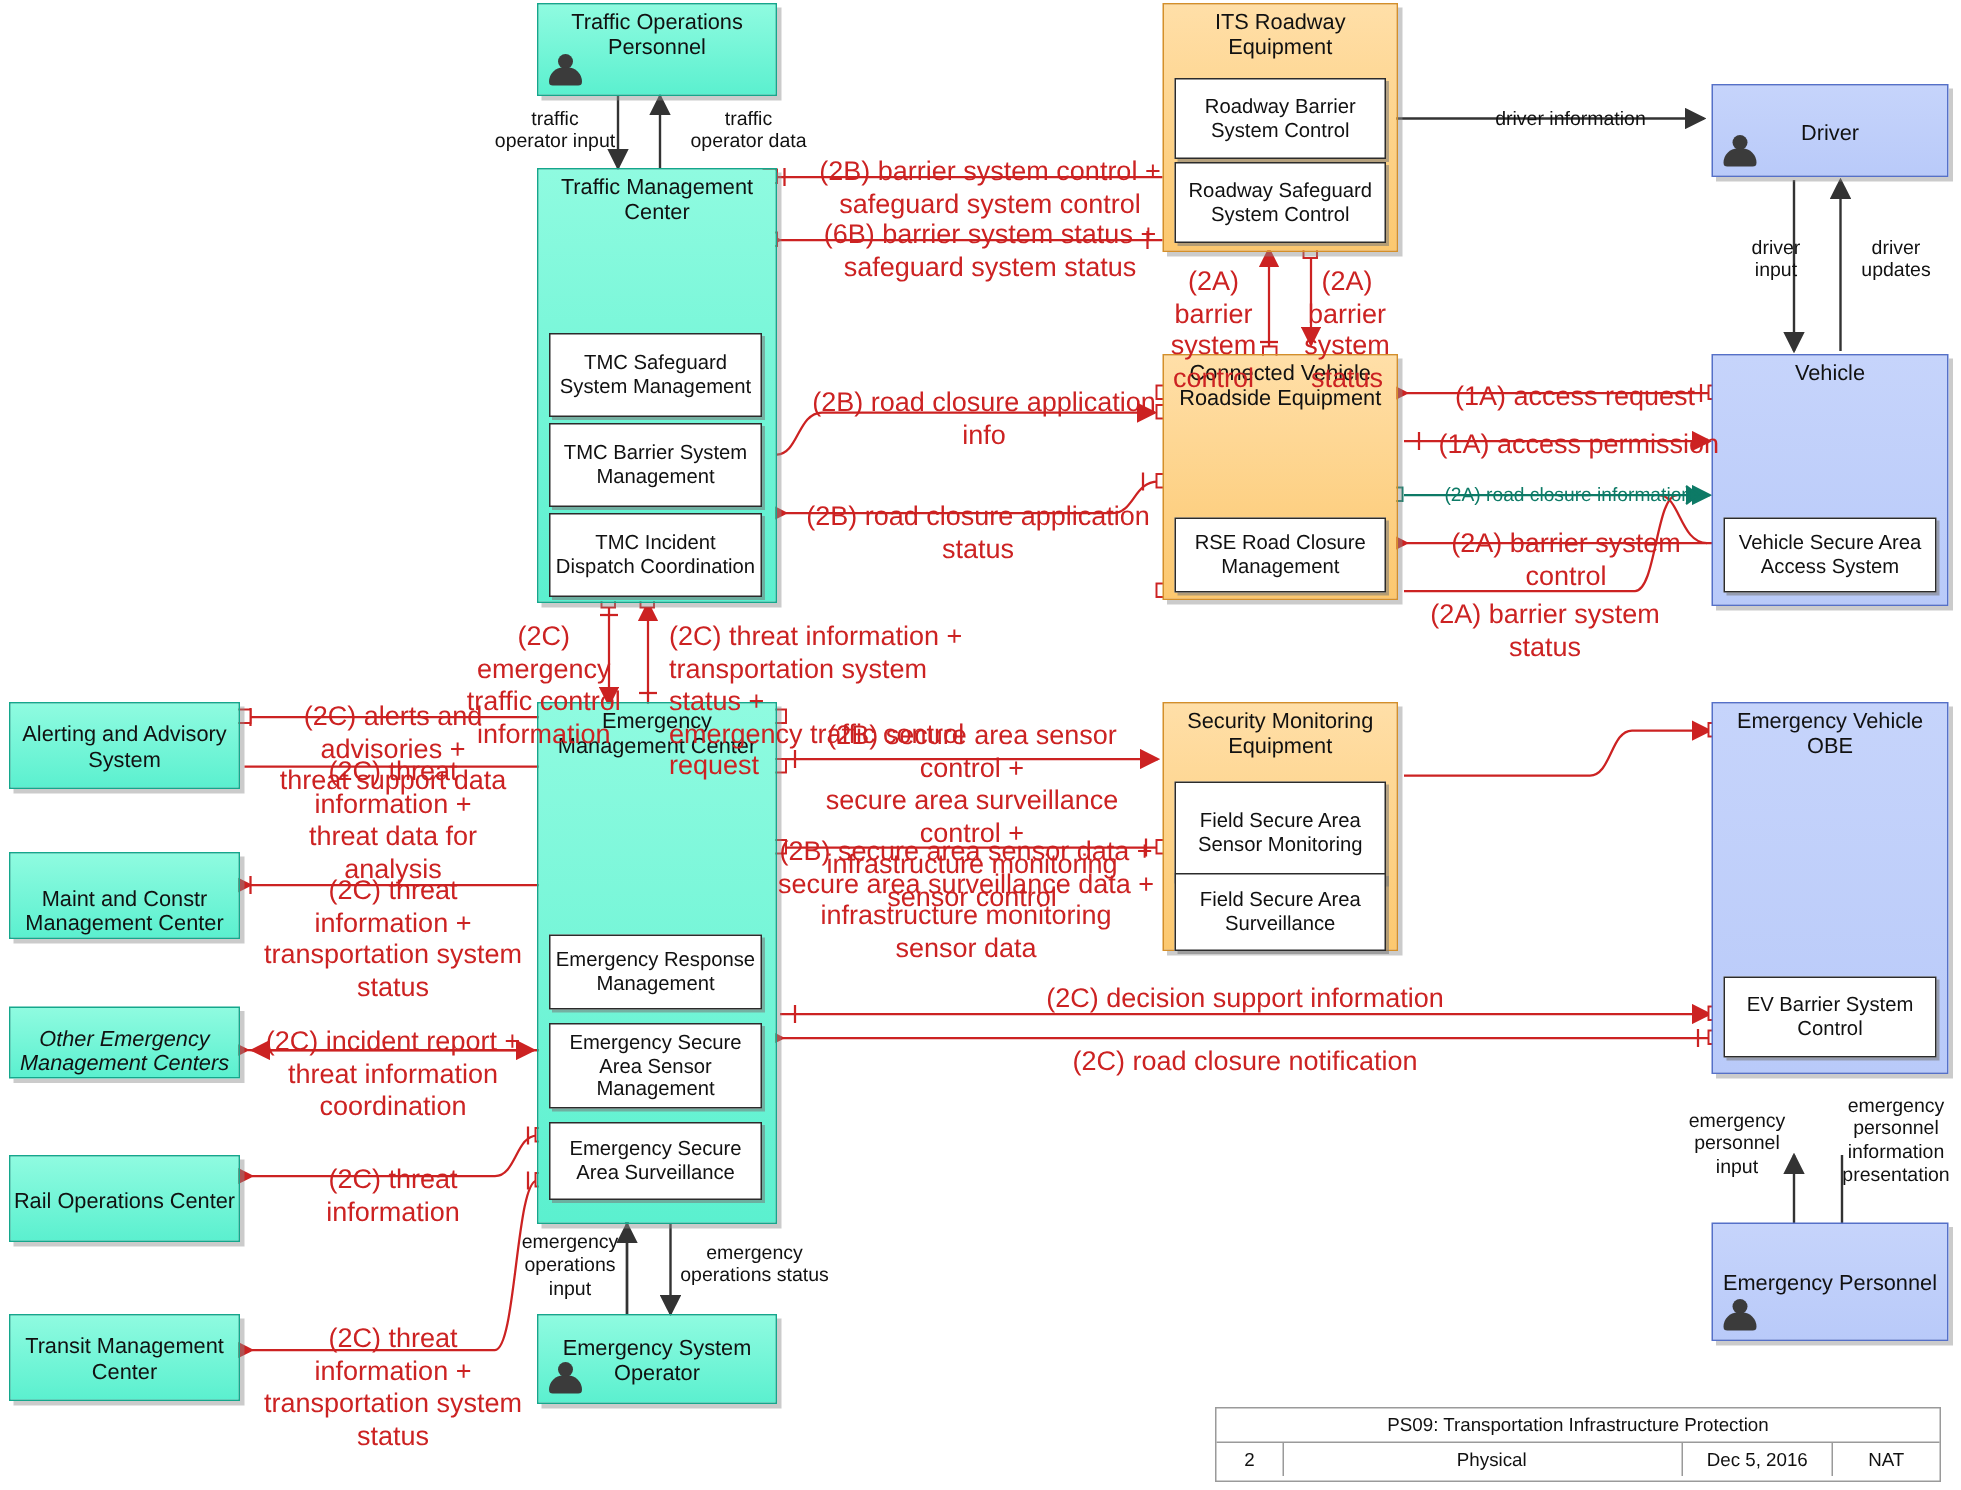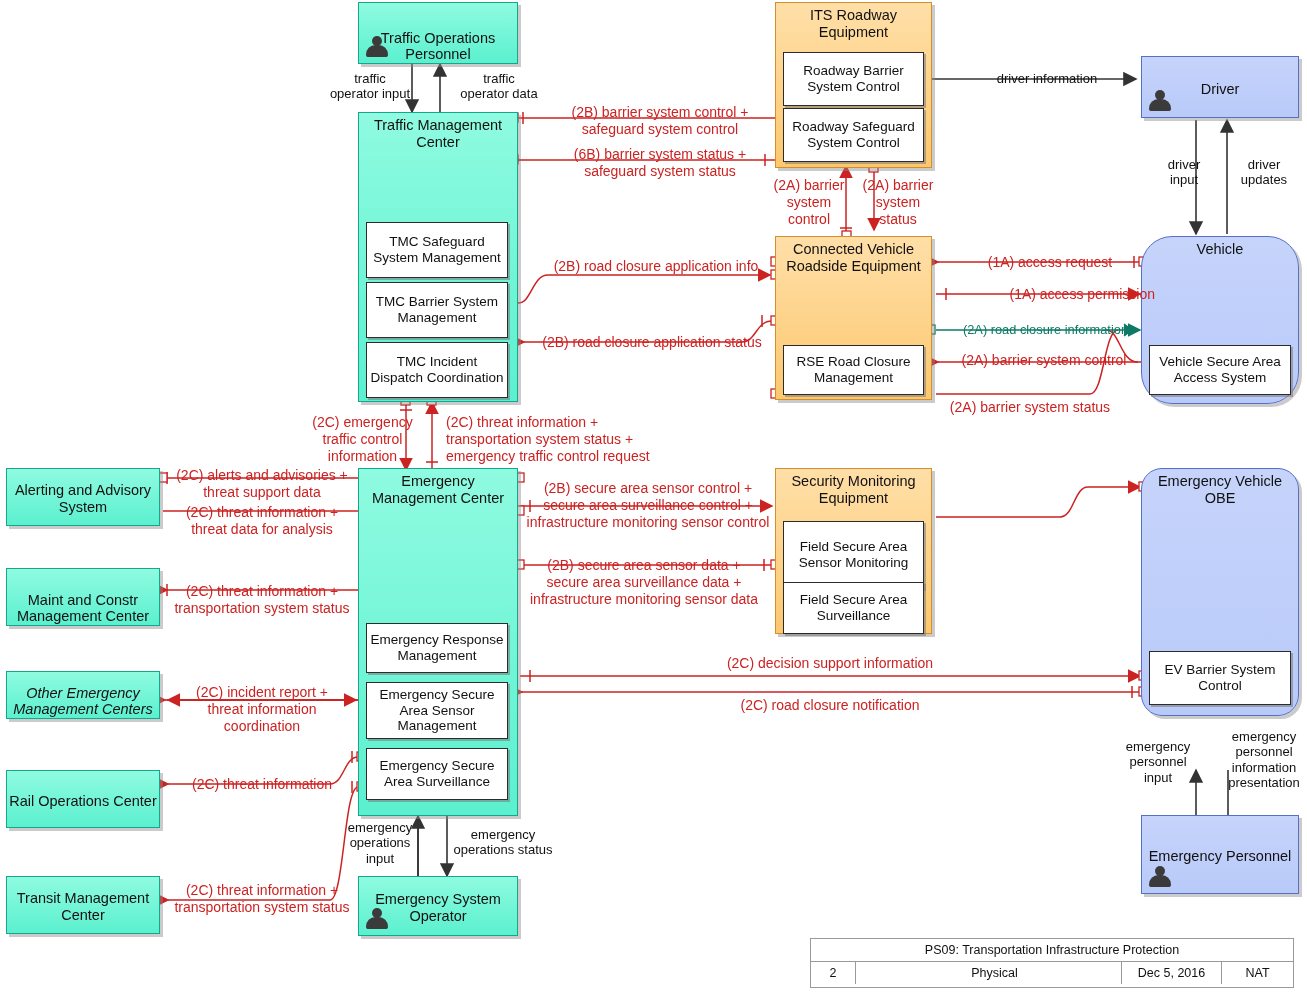--- a/index.html
+++ b/index.html
@@ -18,21 +18,21 @@
   .sub{position:absolute;box-sizing:border-box;background:#fff;border:1px solid #2b2b2b;
        display:flex;align-items:center;justify-content:center;text-align:center;
        font-size:13.5px;line-height:1.15;color:#111;
        box-shadow:2px 2px 0 rgba(120,120,120,.55);padding:2px;}
   .person{position:absolute;width:24px;height:24px;}
   .person .head{position:absolute;left:7px;top:1px;width:10px;height:10px;border-radius:50%;background:#3b3b3b;}
   .person .body{position:absolute;left:1px;top:10px;width:22px;height:12px;background:#3b3b3b;
        border-radius:11px 11px 3px 3px;}
   .lbl{position:absolute;font-size:13px;line-height:1.18;color:#111;text-align:center;
        white-space:pre-line;}
-  .rlbl{position:absolute;font-size:14px;line-height:1.2;color:#cc2222;text-align:center;
+  .rlbl{position:absolute;font-size:18px;line-height:1.2;color:#cc2222;text-align:center;
        white-space:pre-line;}
   .glbl{position:absolute;font-size:12.8px;line-height:1.2;color:#0d7a66;text-align:center;
        white-space:pre-line;}
   svg.wires{position:absolute;left:0;top:0;width:1307px;height:993px;pointer-events:none;}
   .legend{position:absolute;border:1px solid #9a9a9a;box-sizing:border-box;background:#fff;
        font-size:12.5px;color:#111;}
   .legend .row{display:flex;border-top:1px solid #9a9a9a;}
   .legend .top{text-align:center;padding:4px 0;}
   .legend .c{padding:4px 0;text-align:center;box-sizing:border-box;}
   .legend .c + .c{border-left:1px solid #9a9a9a;}
@@ -158,21 +158,21 @@
       <rect x="357" y="782" width="9" height="9" fill="#fff"></rect>
       <rect x="1139" y="482" width="9" height="9" fill="#fff"></rect>
       <rect x="1139" y="671" width="9" height="9" fill="#fff"></rect>
       <rect x="1139" y="687" width="9" height="9" fill="#fff"></rect>
     </g>
     <g fill="none" stroke="#0d7a66" stroke-width="1.3">
       <rect x="926" y="325" width="9" height="9" fill="#fff"></rect>
     </g>
   </svg>
 
-  <div class="box teal" style="left:358px;top:2px;width:160px;height:62px;justify-content:flex-end;">
+  <div class="box teal" style="left:358px;top:2px;width:160px;height:62px;justify-content:flex-start;">
     <div class="title">Traffic Operations
 Personnel</div>
     <div class="person" style="left:6px;bottom:4px;">
       <div class="head"></div>
         <div class="body"></div>
     </div>
   </div>
 
   <div class="box teal" style="left:358px;top:112px;width:160px;height:290px;">
     <div class="title">Traffic Management
@@ -202,21 +202,21 @@
 Management</div>
 
   <div class="box blue" style="left:1141px;top:56px;width:158px;height:62px;justify-content:center;">
     <div class="title">Driver</div>
     <div class="person" style="left:6px;bottom:4px;">
       <div class="head"></div>
         <div class="body"></div>
     </div>
   </div>
 
-  <div class="box blue" style="left:1141px;top:236px;width:158px;height:168px;border-radius:31px;">
+  <div class="box blue" style="left:1141px;top:236px;width:158px;height:168px;">
     <div class="title">Vehicle</div>
   </div>
   <div class="sub" style="left:1149px;top:345px;width:142px;height:50px;">Vehicle Secure Area
 Access System</div>
 
   <div class="box teal" style="left:358px;top:468px;width:160px;height:348px;">
     <div class="title">Emergency
 Management Center</div>
   </div>
   <div class="sub" style="left:366px;top:623px;width:142px;height:50px;">Emergency Response
@@ -229,21 +229,21 @@
 
   <div class="box orange" style="left:775px;top:468px;width:157px;height:166px;">
     <div class="title">Security Monitoring
 Equipment</div>
   </div>
   <div class="sub" style="left:783px;top:521px;width:141px;height:68px;">Field Secure Area
 Sensor Monitoring</div>
   <div class="sub" style="left:783px;top:582px;width:141px;height:52px;">Field Secure Area
 Surveillance</div>
 
-  <div class="box blue" style="left:1141px;top:468px;width:158px;height:248px;border-radius:21px;">
+  <div class="box blue" style="left:1141px;top:468px;width:158px;height:248px;">
     <div class="title">Emergency Vehicle
 OBE</div>
   </div>
   <div class="sub" style="left:1149px;top:651px;width:142px;height:54px;">EV Barrier System
 Control</div>
 
   <div class="box blue" style="left:1141px;top:815px;width:158px;height:79px;justify-content:center;">
     <div class="title">Emergency
 Personnel</div>
     <div class="person" style="left:6px;bottom:4px;">
@@ -310,21 +310,21 @@
 safeguard system status</div>
   <div class="rlbl" style="left:770px;top:177px;width:78px;">(2A) barrier
 system
 control</div>
   <div class="rlbl" style="left:858px;top:177px;width:80px;">(2A) barrier
 system
 status</div>
   <div class="rlbl" style="left:540px;top:258px;width:232px;">(2B) road closure application info</div>
   <div class="rlbl" style="left:528px;top:334px;width:248px;">(2B) road closure application status</div>
   <div class="rlbl" style="left:950px;top:254px;width:200px;">(1A) access request</div>
-  <div class="rlbl" style="left:950px;top:286px;width:205px;text-align:right;">(1A) access permission</div>
+  <div class="rlbl" style="left:950px;top:286px;width:205px;">(1A) access permission</div>
   <div class="glbl" style="left:938px;top:322px;width:215px;">(2A) road closure information</div>
   <div class="rlbl" style="left:944px;top:352px;width:200px;">(2A) barrier system control</div>
   <div class="rlbl" style="left:930px;top:399px;width:200px;">(2A) barrier system status</div>
   <div class="rlbl" style="left:300px;top:414px;width:125px;">(2C) emergency
 traffic control
 information</div>
   <div class="rlbl" style="left:446px;top:414px;width:222px;text-align:left;">(2C) threat information +
 transportation system status +
 emergency traffic control request</div>
   <div class="rlbl" style="left:172px;top:467px;width:180px;">(2C) alerts and advisories +

